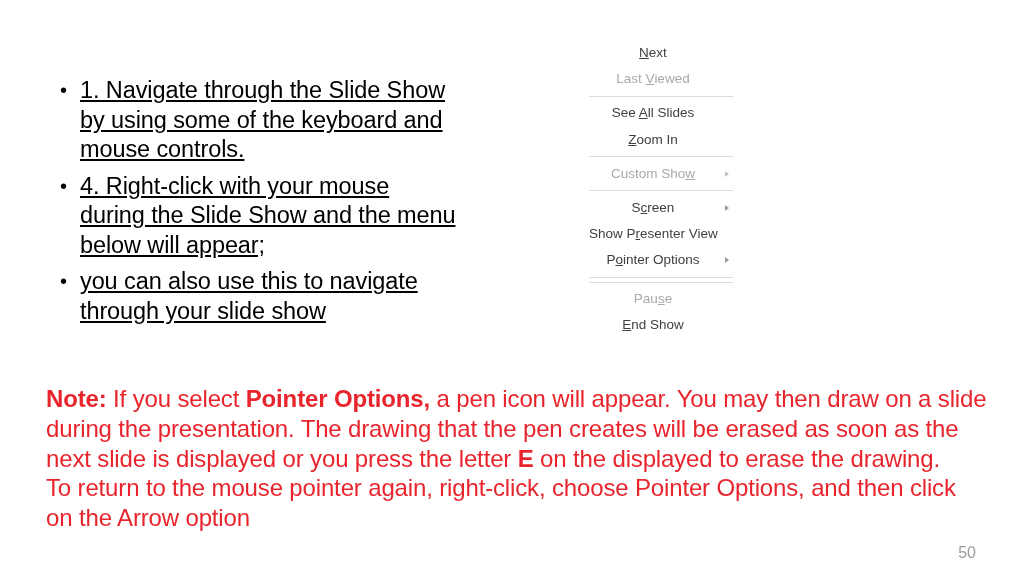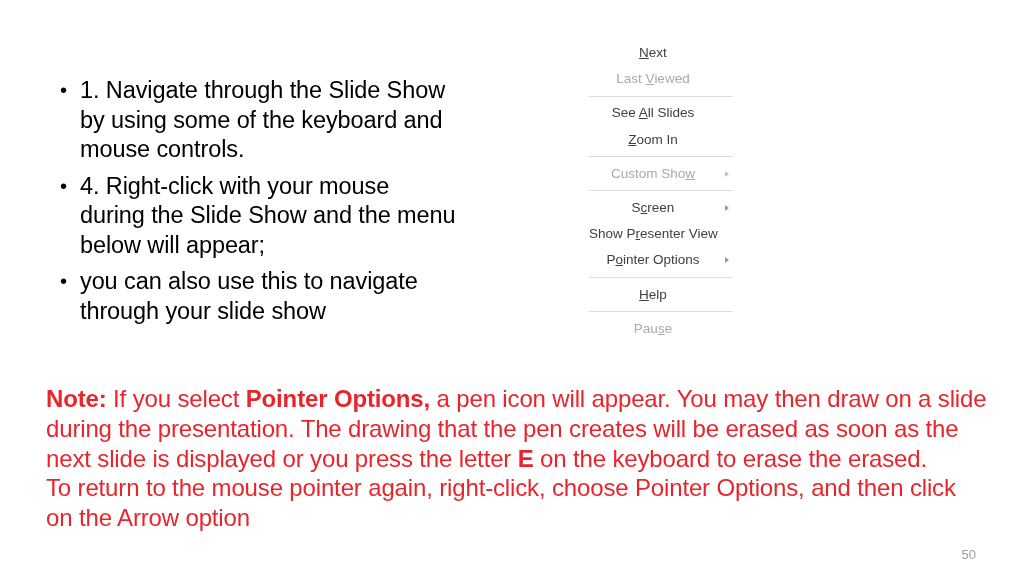--- a/index.html
+++ b/index.html
@@ -46,20 +46,21 @@
     flex: 0 0 auto;
     width: 20px;
     font-size: 20px;
     line-height: 29.5px;
     text-align: left;
     color: #000000;
   }
   .bullet-text {
     flex: 1 1 auto;
     white-space: pre-line;
+    text-decoration: underline;
   }
 
   
   #context-menu {
     position: absolute;
     left: 583px;
     top: 40px;
     width: 152px;
     background: transparent;
     font-size: 13.5px;
@@ -119,21 +120,21 @@
   }
   #note-block b {
     font-weight: bold;
   }
 
   
   #slide-number {
     position: absolute;
     right: 48px;
     bottom: 14px;
-    font-size: 13px;
+    font-size: 16px;
     color: #9c9c9c;
   }
 </style>
 </head>
 <body>
 
 <div id="slide">
 
   <div id="bullet-body">
       <div class="bullet-item">
@@ -156,28 +157,28 @@
       <div class="menu-sep"></div>
       <div class="menu-item"><span>See <span class="accel">A</span>ll Slides</span></div>
       <div class="menu-item"><span><span class="accel">Z</span>oom In</span></div>
       <div class="menu-sep"></div>
       <div class="menu-item disabled"><span>Custom Sho<span class="accel">w</span></span><span class="submenu-arrow"></span></div>
       <div class="menu-sep"></div>
       <div class="menu-item"><span>S<span class="accel">c</span>reen</span><span class="submenu-arrow"></span></div>
       <div class="menu-item"><span>Show P<span class="accel">r</span>esenter View</span></div>
       <div class="menu-item"><span>P<span class="accel">o</span>inter Options</span><span class="submenu-arrow"></span></div>
       <div class="menu-sep"></div>
-      <div class="menu-item"><span><span class="accel">H</span>elp</span></div>
       <div class="menu-sep"></div>
       <div class="menu-item disabled"><span>Pau<span class="accel">s</span>e</span></div>
+      <div class="menu-item"><span><span class="accel">E</span>nd Show</span></div>
     </div>
 
   <div id="note-block">
       <div class="note-line"><b>Note:</b><span> If you select </span><b>Pointer Options,</b><span> a pen icon will appear. You may then draw on a slide</span></div>
       <div class="note-line"><span>during the presentation. The drawing that the pen creates will be erased as soon as the</span></div>
-      <div class="note-line"><span>next slide is displayed or you press the letter </span><b>E</b><span> on the keyboard to erase the erased.</span></div>
+      <div class="note-line"><span>next slide is displayed or you press the letter </span><b>E</b><span> on the displayed to erase the drawing.</span></div>
       <div class="note-line"><span>To return to the mouse pointer again, right-click, choose Pointer Options, and then click</span></div>
       <div class="note-line"><span>on the Arrow option</span></div>
     </div>
 
   <div id="slide-number">50</div>
 
 </div>
 
 </body></html>

